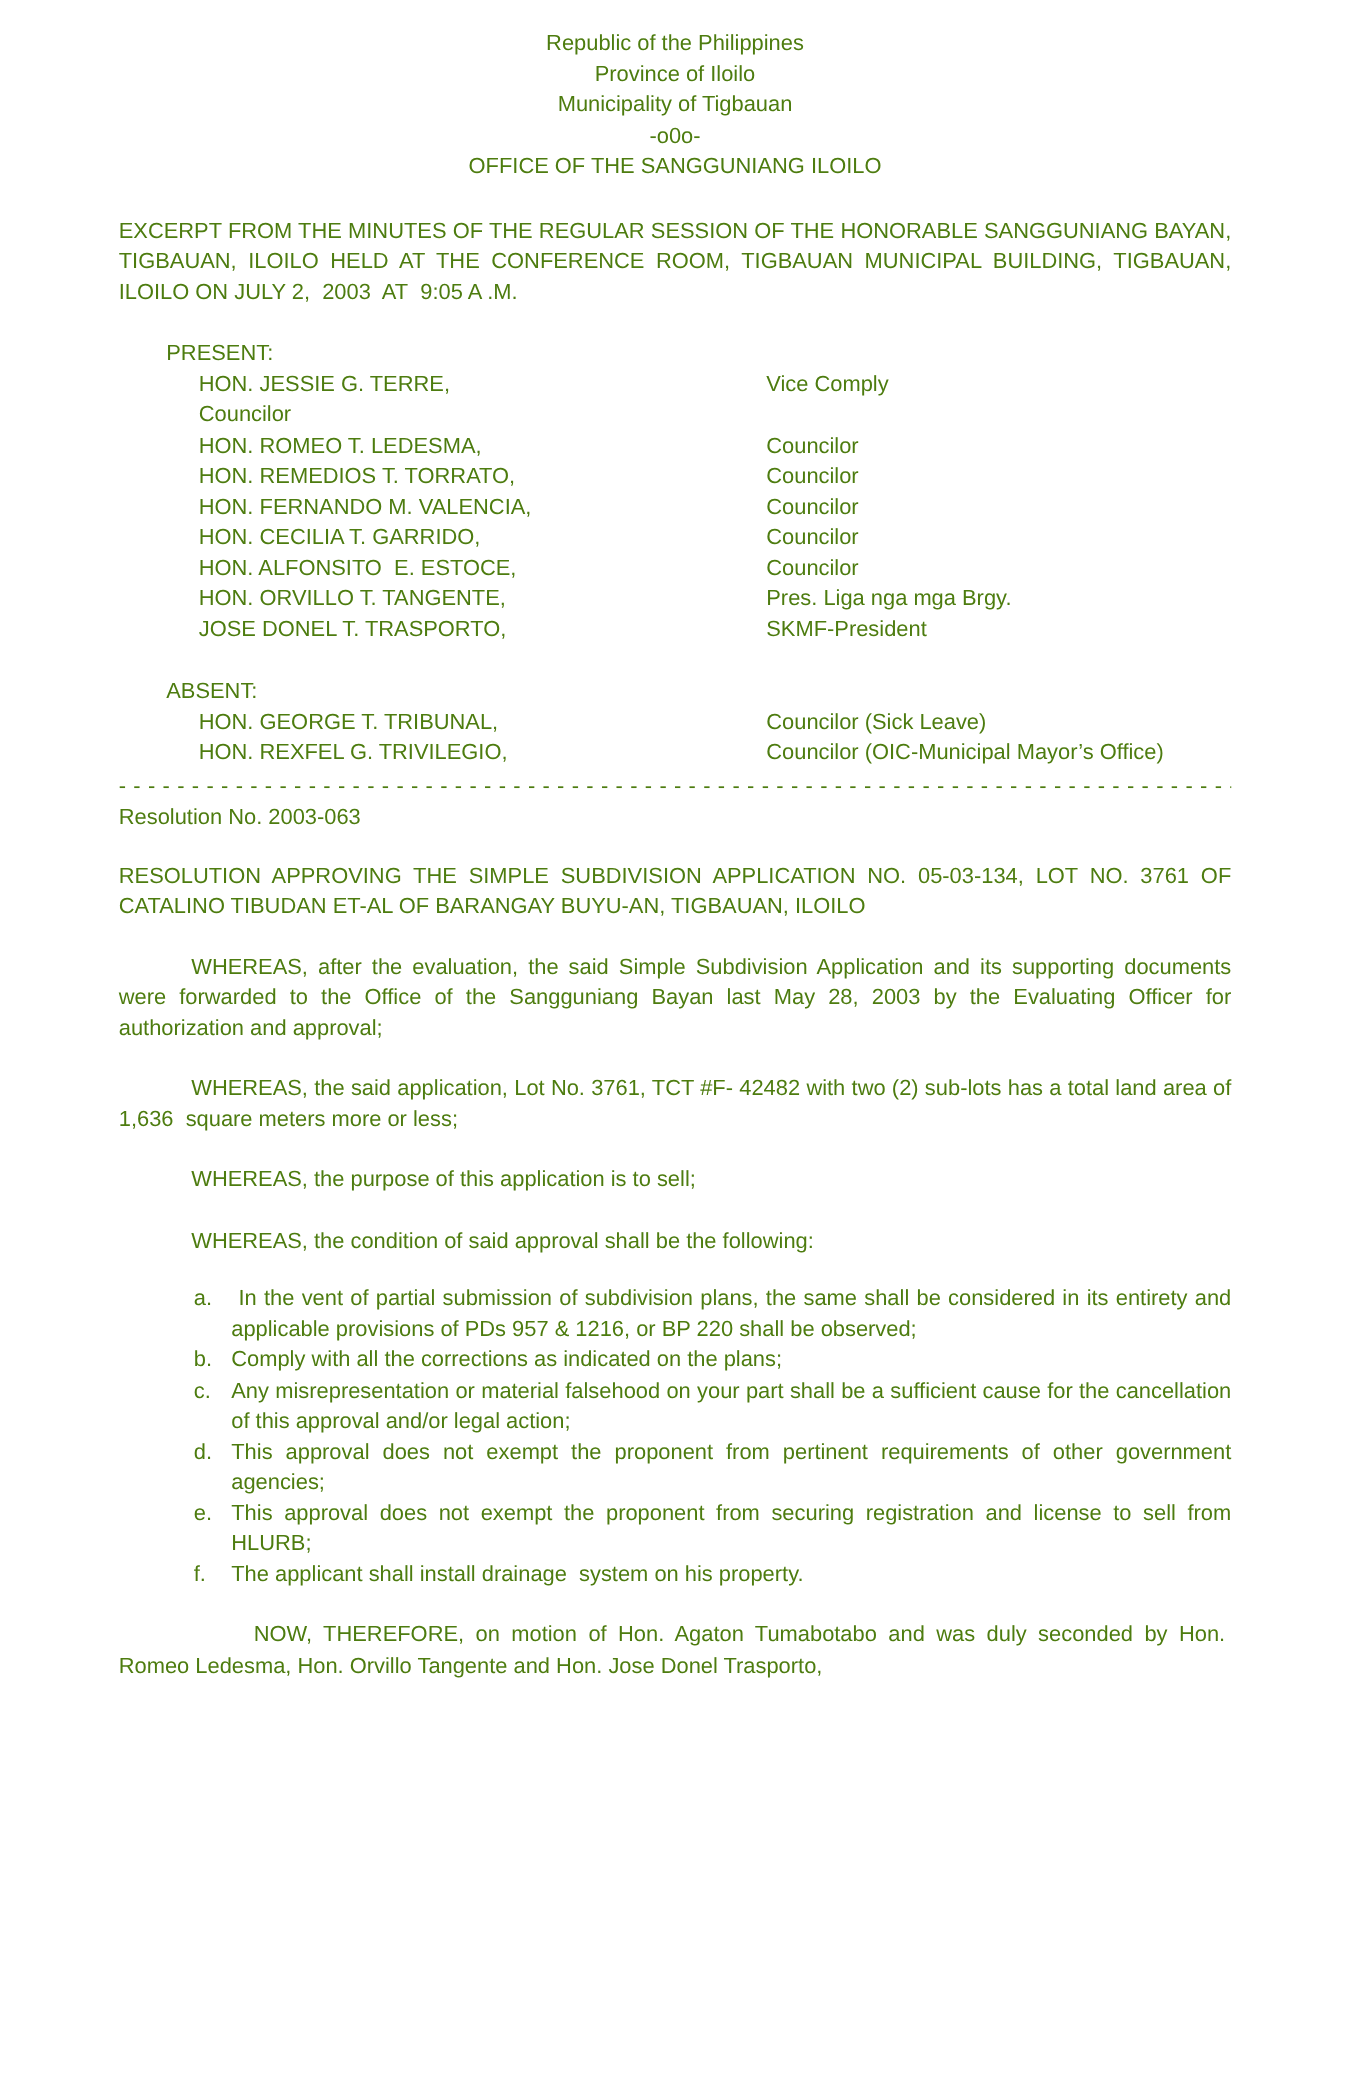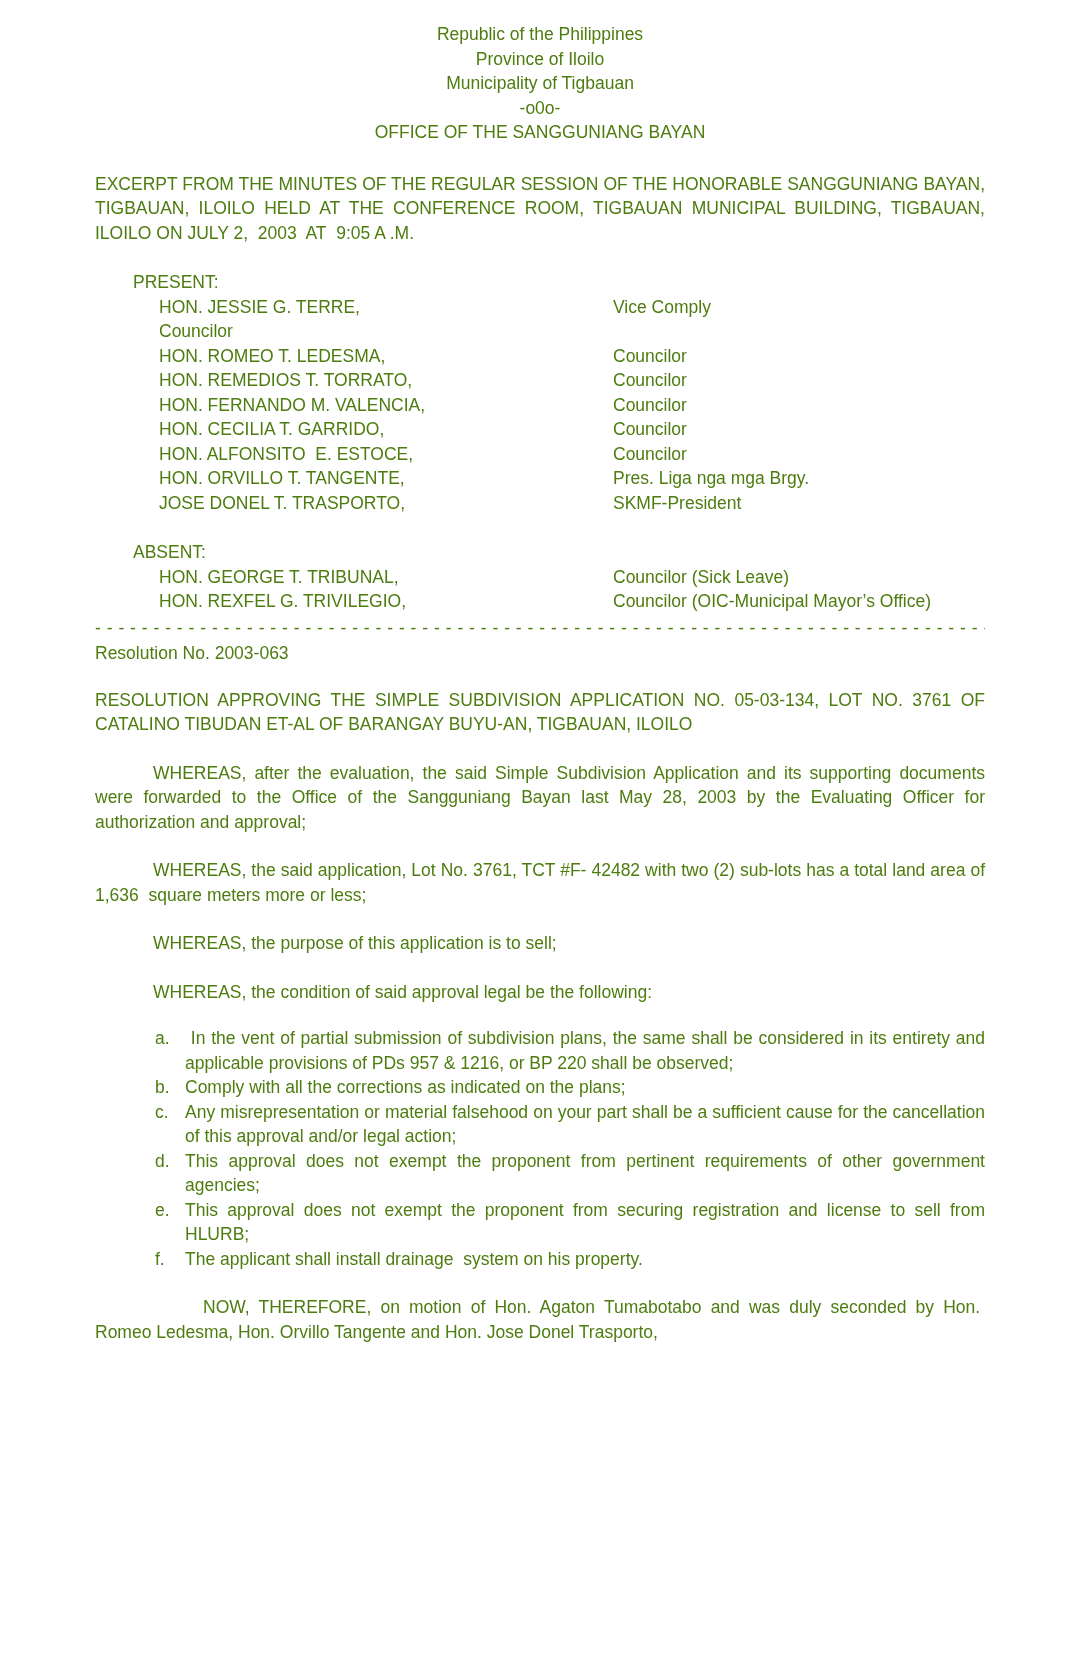--- a/index.html
+++ b/index.html
@@ -57,21 +57,21 @@
 <body>
 
 <div class="page">
   <div class="doc">
 
     <div class="letterhead">
       <div>Republic of the Philippines</div>
       <div>Province of Iloilo</div>
       <div>Municipality of Tigbauan</div>
       <div>-o0o-</div>
-      <div>OFFICE OF THE SANGGUNIANG BAYAN</div>
+      <div>OFFICE OF THE SANGGUNIANG ILOILO</div>
     </div>
 
     <p class="para excerpt">EXCERPT FROM THE MINUTES OF THE REGULAR SESSION OF THE HONORABLE SANGGUNIANG BAYAN, TIGBAUAN, ILOILO HELD AT THE CONFERENCE ROOM, TIGBAUAN MUNICIPAL BUILDING, TIGBAUAN, ILOILO ON JULY 2,&nbsp; 2003&nbsp; AT&nbsp; 9:05 A .M.</p>
 
     <div class="attendance">
       <div class="att-label">PRESENT:</div>
       <div class="member-row">
         <div class="member-name">HON. JESSIE G. TERRE,</div>
         <div class="member-role">Vice Comply</div>
       </div>
@@ -122,21 +122,21 @@
 
     <div class="dashed-sep">- - - - - - - - - - - - - - - - - - - - - - - - - - - - - - - - - - - - - - - - - - - - - - - - - - - - - - - - - - - - - - - - - - - - - - - - - - - - - - - - - - - - - - -</div>
 
     <div class="res-number">Resolution No. 2003-063</div>
 
     <p class="para res-title">RESOLUTION APPROVING THE SIMPLE SUBDIVISION APPLICATION NO. 05-03-134, LOT NO. 3761 OF CATALINO TIBUDAN ET-AL OF BARANGAY BUYU-AN, TIGBAUAN, ILOILO</p>
 
     <p class="para whereas">WHEREAS, after the evaluation, the said Simple Subdivision Application and its supporting documents were forwarded to the Office of the Sangguniang Bayan last May 28, 2003 by the Evaluating Officer for authorization and approval;</p>
     <p class="para whereas">WHEREAS, the said application, Lot No. 3761, TCT #F- 42482 with two (2) sub-lots has a total land area of 1,636&nbsp; square meters more or less;</p>
     <p class="para whereas">WHEREAS, the purpose of this application is to sell;</p>
-    <p class="para whereas">WHEREAS, the condition of said approval legal be the following:</p>
+    <p class="para whereas">WHEREAS, the condition of said approval shall be the following:</p>
 
     <div class="cond-list">
       <div class="cond-item">
         <div class="cond-label">a.</div>
         <div class="cond-text">&nbsp;In the vent of partial submission of subdivision plans, the same shall be considered in its entirety and applicable provisions of PDs 957 &amp; 1216, or BP 220 shall be observed;</div>
       </div>
       <div class="cond-item">
         <div class="cond-label">b.</div>
         <div class="cond-text">Comply with all the corrections as indicated on the plans;</div>
       </div>

